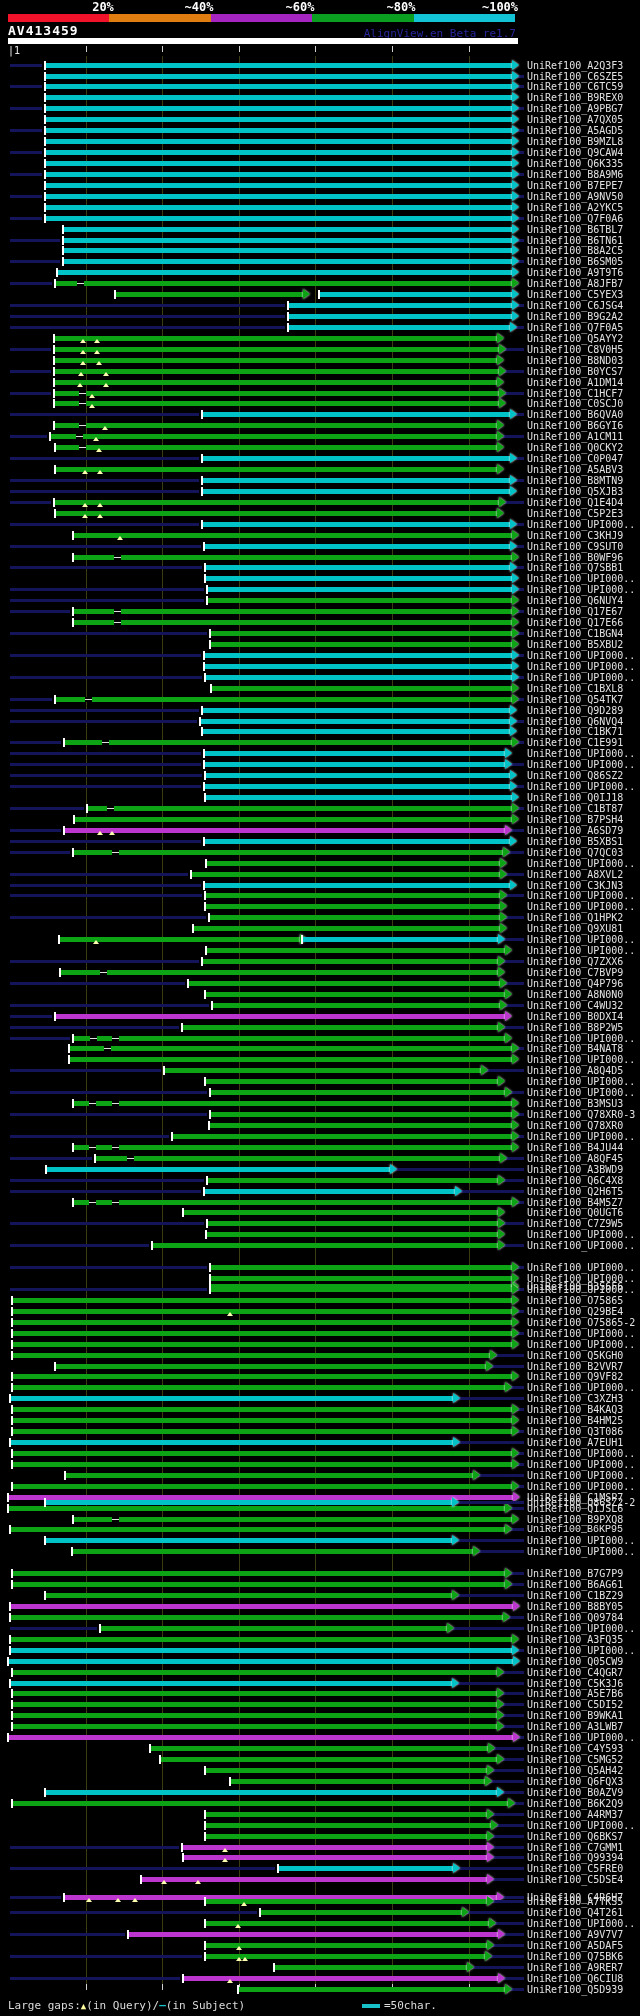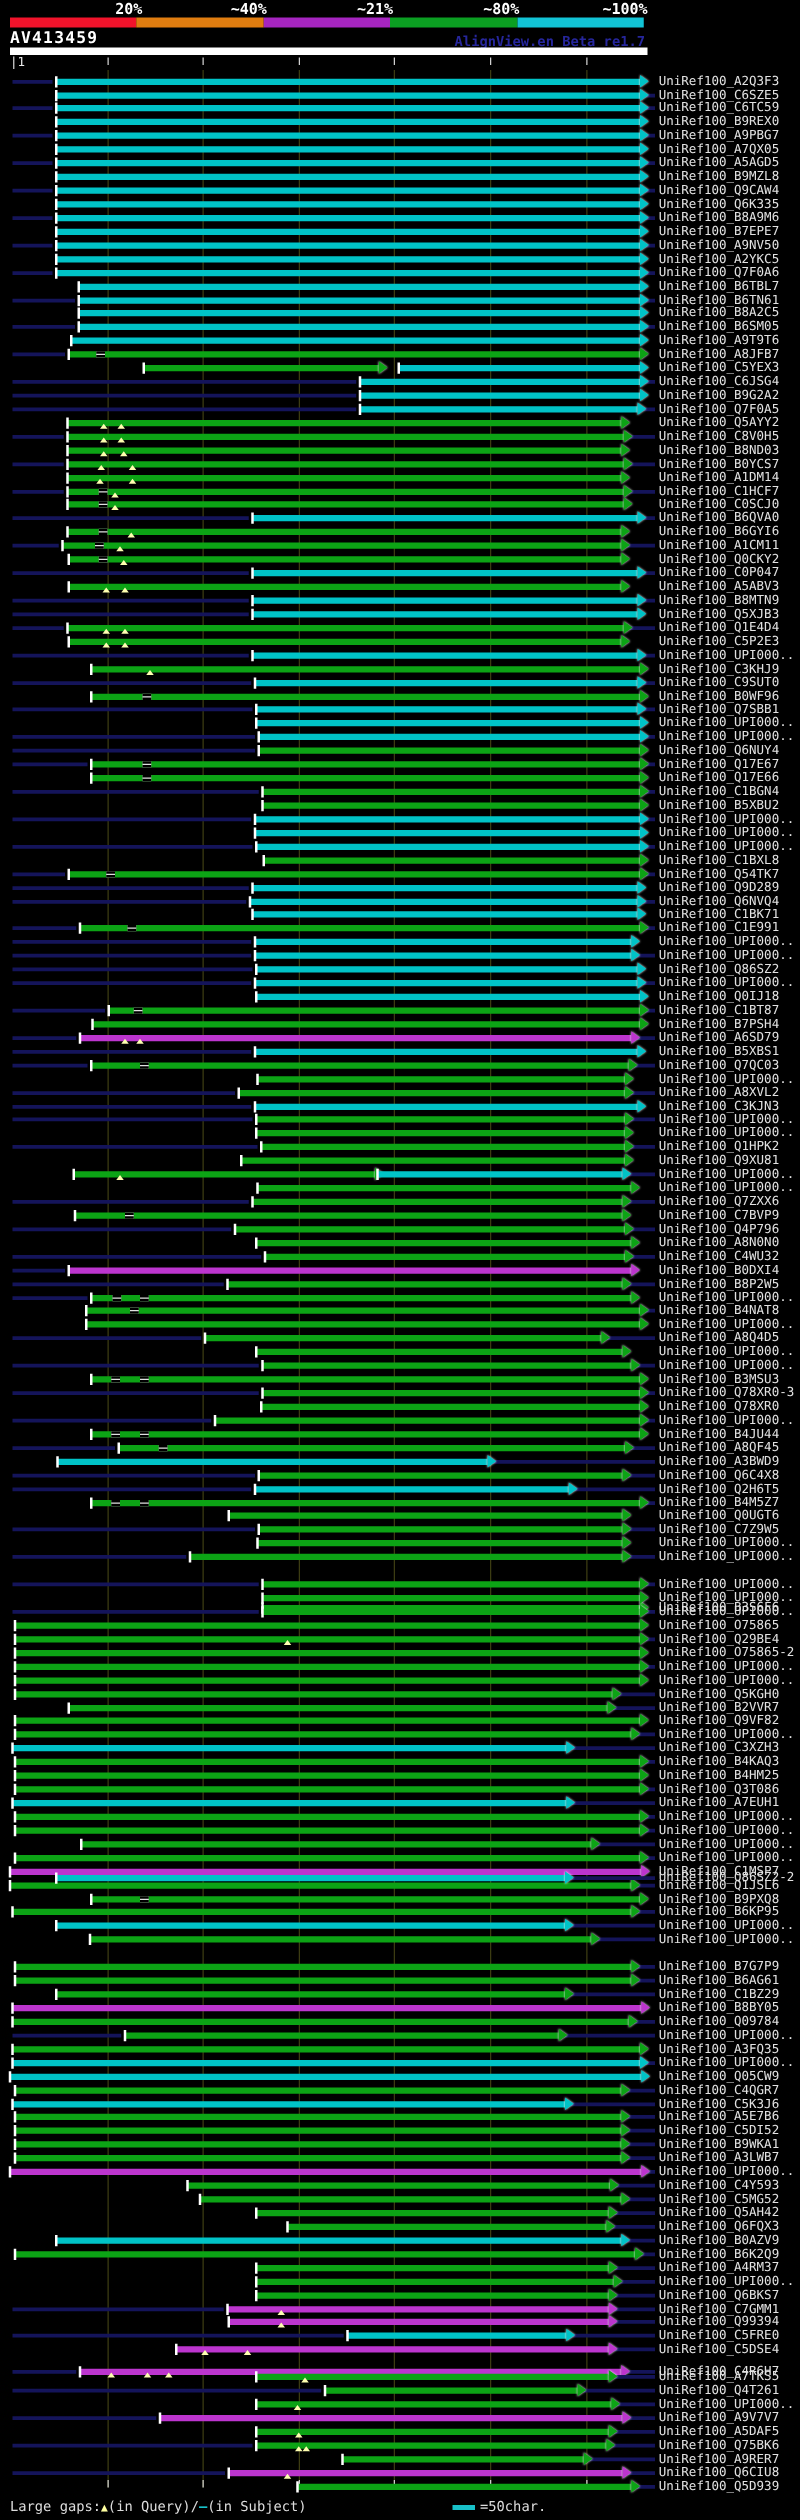--- a/index.html
+++ b/index.html
@@ -1,21 +1,21 @@
 <!DOCTYPE html>
 <html><head>
 <meta charset="utf-8">
 <style>
   html,body{margin:0;padding:0;background:#000;}
   #app{position:relative;width:640px;height:2016px;background:#000;overflow:hidden;
        font-family:"DejaVu Sans Mono","Liberation Mono",monospace;}
   .scale-label{position:absolute;top:0;height:13px;color:#fff;font-size:12px;font-weight:bold;transform:translateX(-50%);white-space:nowrap;}
   .scale-seg{position:absolute;top:14px;height:8px;}
   #accession{position:absolute;left:8px;top:23px;color:#fff;font-size:13px;font-weight:bold;letter-spacing:1px;}
-  #brand{position:absolute;top:27px;left:0;width:516px;text-align:right;color:#26269c;font-size:11px;font-weight:bold;}
+  #brand{position:absolute;top:27px;left:0;width:516px;text-align:right;color:#26269c;font-size:11px;font-weight:normal;}
   #querybar{position:absolute;left:8px;top:38px;width:510px;height:6px;background:#fff;}
   #ruler-start{position:absolute;left:8px;top:45px;color:#e8e8e8;font-size:10px;}
   #ruler-end{position:absolute;top:45px;left:0;width:518px;text-align:right;color:#e8e8e8;font-size:10px;}
   .gridline{position:absolute;top:56px;height:1934px;width:1px;background:#3c3c12;}
   .rtick{position:absolute;width:1px;height:6px;background:#cfcfcf;}
   .row{position:absolute;left:0;width:640px;height:11px;}
   .lead,.tail{position:absolute;top:4px;height:3px;background:#14145a;}
   .bar{position:absolute;top:3px;height:5px;}
   .tick{position:absolute;top:1px;width:2px;height:9px;background:#fff;}
   .arrow{position:absolute;top:0px;width:0;height:0;border-top:5px solid transparent;border-bottom:5px solid transparent;}
@@ -28,21 +28,21 @@
   #legend50{position:absolute;left:362px;top:2004px;width:18px;height:4px;background:#18c0c8;}
   #legend50-label{position:absolute;left:384px;top:1999px;color:#dcdcdc;font-size:11px;}
 </style>
 </head>
 <body>
 
 <div id="app">
   <div id="scale-labels">
       <span class="scale-label" style="left: 103px;">20%</span>
       <span class="scale-label" style="left: 199px;">~40%</span>
-      <span class="scale-label" style="left: 300px;">~21%</span>
+      <span class="scale-label" style="left: 300px;">~60%</span>
       <span class="scale-label" style="left: 401px;">~80%</span>
       <span class="scale-label" style="left: 500px;">~100%</span>
     </div>
   <div id="scale-bar">
       <div class="scale-seg" style="left: 8px; width: 101.4px; background: rgb(242, 19, 43);"></div>
       <div class="scale-seg" style="left: 109.4px; width: 101.4px; background: rgb(224, 125, 16);"></div>
       <div class="scale-seg" style="left: 210.8px; width: 101.4px; background: rgb(166, 37, 192);"></div>
       <div class="scale-seg" style="left: 312.2px; width: 101.4px; background: rgb(11, 159, 34);"></div>
       <div class="scale-seg" style="left: 413.6px; width: 101.4px; background: rgb(18, 196, 214);"></div>
     </div>
@@ -1062,21 +1062,21 @@
         <div class="arrow" style="left: 505px; border-left: 7px solid rgb(12, 163, 21); filter: drop-shadow(rgb(255, 255, 255) 0px 0px 1px);"></div>
         <div class="hit-label">UniRef100_Q1JSL6</div>
       </div>
       <div class="row" style="top: 1513.56px;">
         <div class="bar" style="left: 73px; width: 439px; background: rgb(12, 163, 21);"></div>
         <div class="tick" style="left: 72px;"></div>
         <div class="arrow" style="left: 512px; border-left: 7px solid rgb(12, 163, 21); filter: drop-shadow(rgb(255, 255, 255) 0px 0px 1px);"></div>
         <div class="gapdash" style="left: 112px;"></div>
         <div class="hit-label">UniRef100_B9PXQ8</div>
       </div>
-      <div class="row" style="top: 1524.49px;">
+      <div class="row" style="top: 1524.49px; font-family: Liberation Mono, monospace;">
         <div class="tail" style="left: 509px; width: 15px;"></div>
         <div class="bar" style="left: 10px; width: 495px; background: rgb(12, 163, 21);"></div>
         <div class="tick" style="left: 9px;"></div>
         <div class="arrow" style="left: 505px; border-left: 7px solid rgb(12, 163, 21); filter: drop-shadow(rgb(255, 255, 255) 0px 0px 1px);"></div>
         <div class="hit-label">UniRef100_B6KP95</div>
       </div>
       <div class="row" style="top: 1535.42px;">
         <div class="tail" style="left: 456px; width: 68px;"></div>
         <div class="bar" style="left: 45px; width: 407px; background: rgb(0, 195, 199);"></div>
         <div class="tick" style="left: 44px;"></div>

